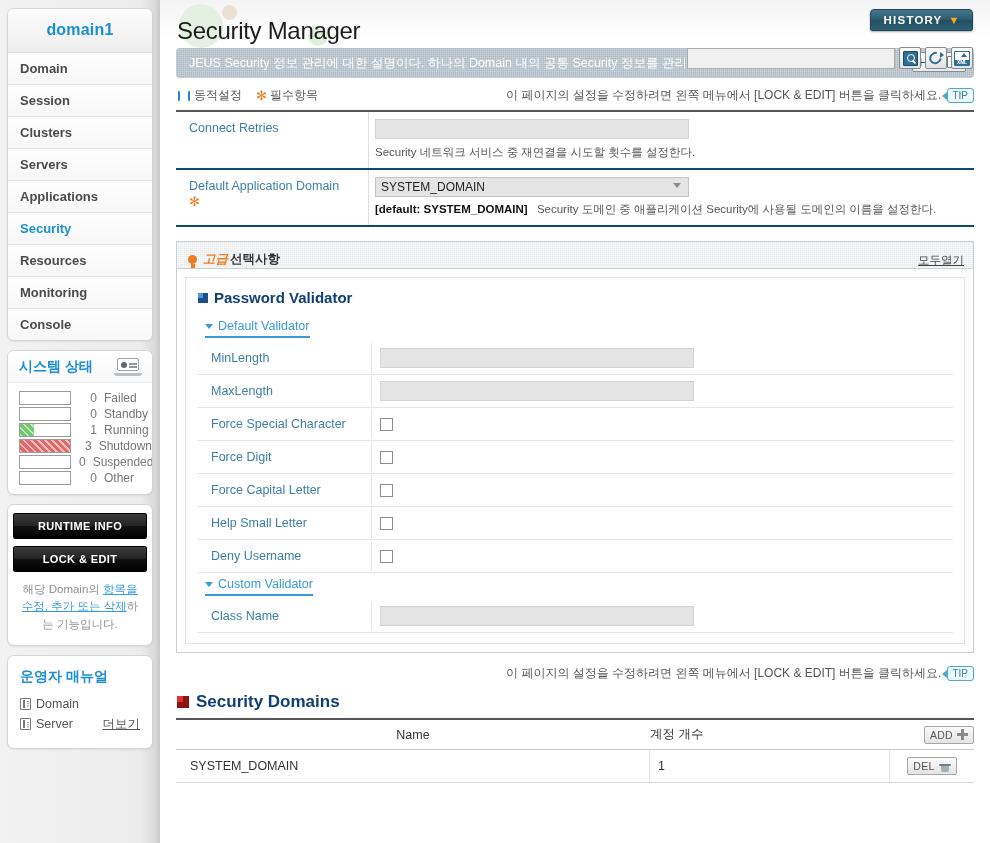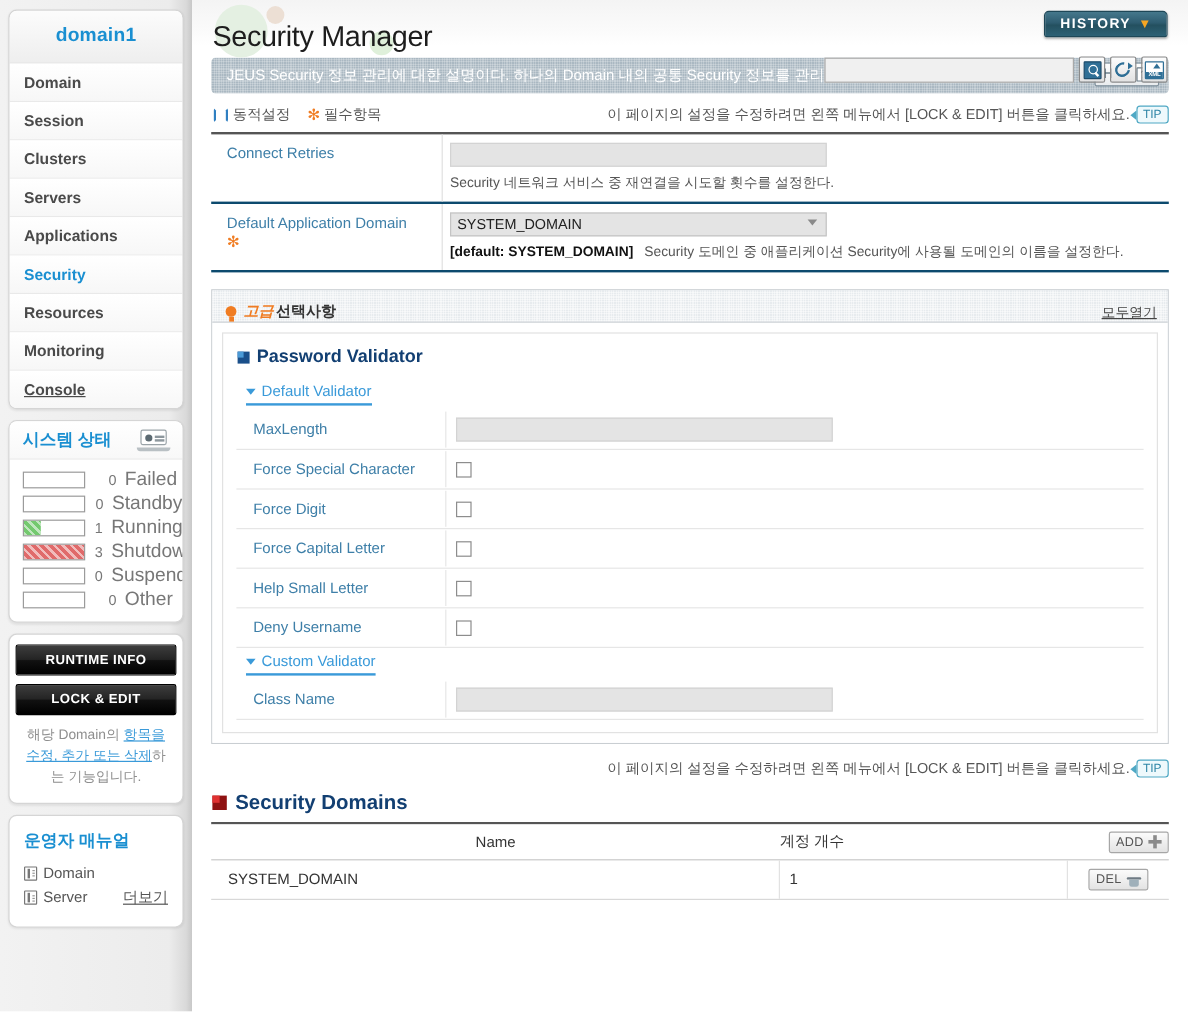--- a/index.html
+++ b/index.html
@@ -27,21 +27,21 @@
   .domain-title {
     text-align:center; padding:12px 0 13px; font-size:16px; font-weight:bold;
     color:#1a8fd1; background:linear-gradient(to bottom,#fcfcfc,#eeeeee);
     border-bottom:1px solid #e0e0e0; letter-spacing:.2px;
   }
   .nav-item {
     padding:8px 12px; font-size:13px; font-weight:bold; color:#4a4a4a;
     border-bottom:1px solid #e9e9e9; cursor:pointer;
     background:linear-gradient(to bottom,#ffffff,#f7f7f7);
   }
-  .nav-item:last-child { border-bottom:none;text-decoration:underline; }
+  .nav-item:last-child { border-bottom:none; }
   .nav-item.active { color:#1a8fd1; }
   .sysstat-head {
     display:flex; align-items:center; justify-content:space-between;
     padding:7px 10px 6px 11px; border-bottom:1px solid #e9e9e9;
     background:linear-gradient(to bottom,#ffffff,#f8f8f8);
   }
   .sysstat-head .t { color:#1a8fd1; font-size:14px; font-weight:bold; }
   .laptop-ico { width:28px; height:18px; position:relative; }
   .laptop-ico .scr {
     position:absolute; left:3px; top:0; width:22px; height:13px;
@@ -62,21 +62,21 @@
   .stat-list { padding:7px 0 8px 0; }
   .stat-row { display:flex; align-items:center; padding:1px 0 1px 11px; }
   .stat-bar {
     width:52px; height:14px; border:1px solid #9b9b9b; background:#fff;
     position:relative; overflow:hidden; flex:0 0 auto;
   }
   .stat-bar .fill { position:absolute; left:0; top:0; bottom:0; }
   .fill.green  { background:#74c96f; background-image:repeating-linear-gradient(45deg,rgba(255,255,255,.55) 0 2px,rgba(255,255,255,0) 2px 5px); }
   .fill.red    { background:#e06a6a; background-image:repeating-linear-gradient(45deg,rgba(255,255,255,.55) 0 2px,rgba(255,255,255,0) 2px 5px); }
   .stat-num { width:18px; text-align:right; margin-left:8px; color:#777; font-size:12px; }
-  .stat-lbl { margin-left:7px; color:#777; font-size:16px; }
+  .stat-lbl { margin-left:7px; color:#777; font-size:12px; }
   .blk-btn {
     display:block; margin:0 auto 7px; width:134px; padding:6px 0;
     text-align:center; color:#fff; font-size:11px; font-weight:bold;
     letter-spacing:.4px; border-radius:2px; cursor:pointer;
     background:linear-gradient(to bottom,#3d3d3d 0%,#242424 48%,#111 52%,#000 100%);
     border:1px solid #000;
   }
   .lock-note {
     padding:2px 13px 12px; text-align:center; color:#8e8e8e; font-size:11.5px;
     line-height:1.5;
@@ -472,20 +472,26 @@
           <span class="sq2 blue"></span>
           <span class="tt">Password Validator</span>
         </div>
 
         <div class="subsec">
           <span class="tri"></span>
           <span class="st">Default Validator</span>
         </div>
         <div class="vtable" id="default-rows-host">
             <div class="vrow">
+              <div class="vlab">MinLength</div>
+              <div class="vval">
+                <input type="text" class="vinput" readonly="" style="">
+              </div>
+            </div>
+            <div class="vrow">
               <div class="vlab">MaxLength</div>
               <div class="vval">
                 <input type="text" class="vinput" readonly="" style="">
               </div>
             </div>
             <div class="vrow">
               <div class="vlab">Force Special Character</div>
               <div class="vval">
                 <span class="cbx"></span>
               </div>

